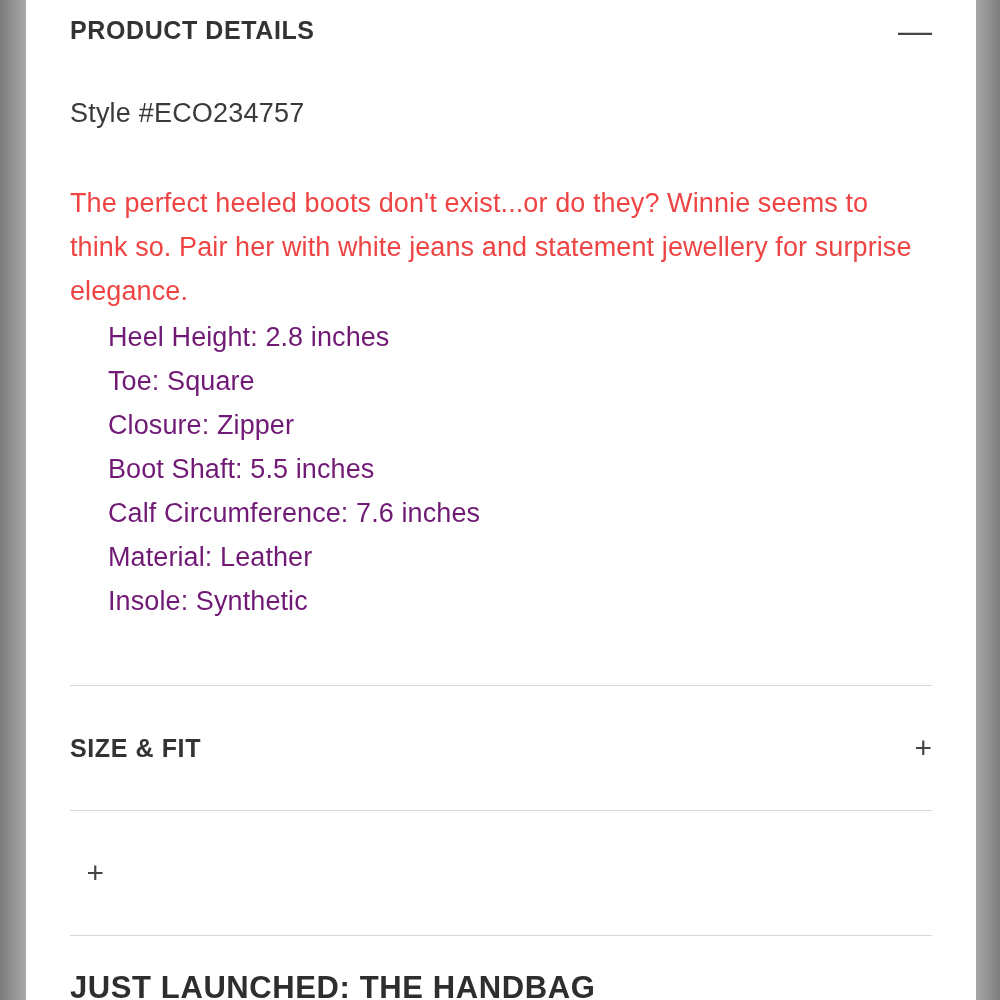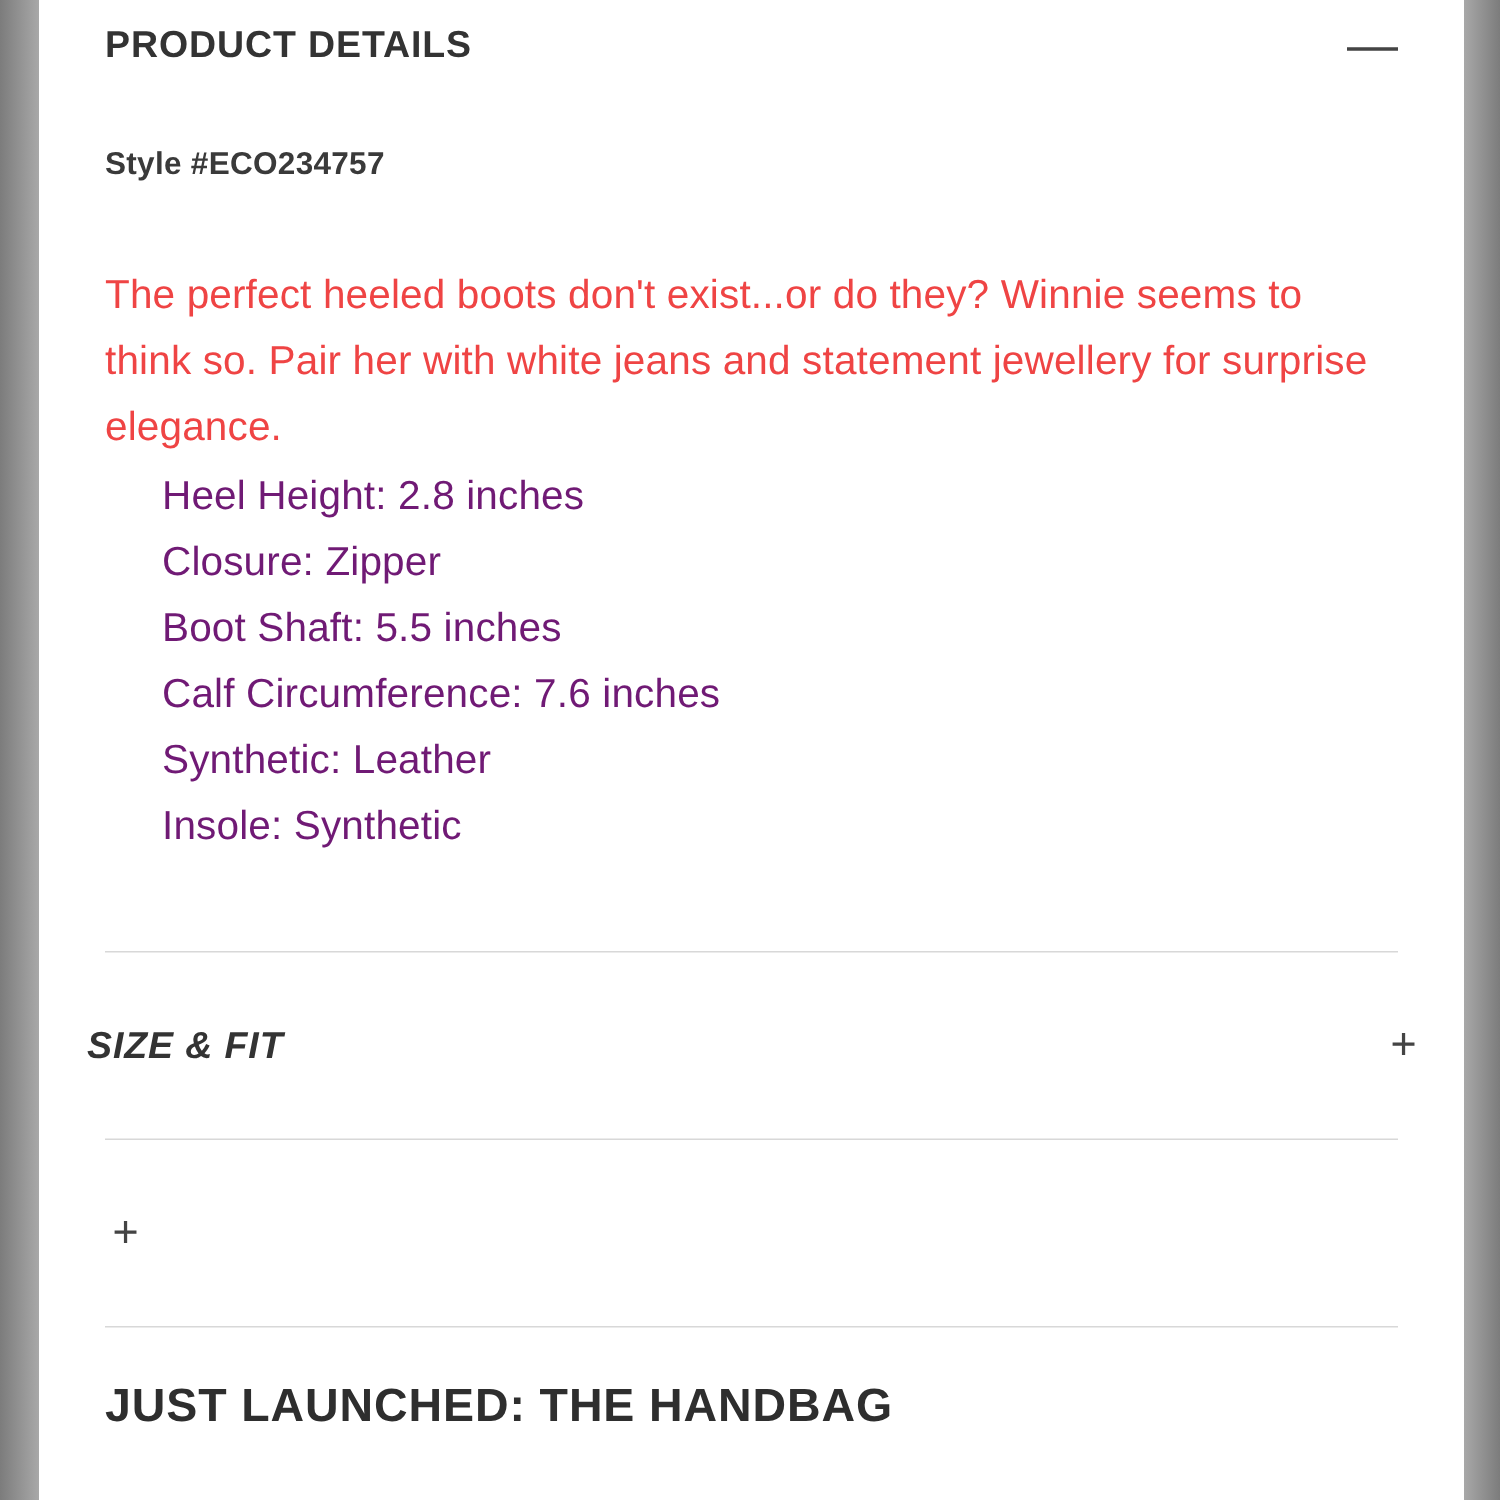--- a/index.html
+++ b/index.html
@@ -59,25 +59,24 @@
     color: #444444;
     width: 34px;
     text-align: right;
     font-weight: 300;
   }
   .acc-toggle.minus {
     font-size: 34px;
   }
 
   .style-no {
-    font-size: 21px;
+    font-size: 27px;
     color: #3a3a3a;
     margin-top: 38px;
     letter-spacing: 0.2px;
-    font-weight: bold;
   }
   .desc {
     font-size: 27px;
     line-height: 1.63;
     color: #ef4444;
     margin-top: 52px;
     letter-spacing: 0.1px;
   }
   .spec-list {
     list-style: none;
@@ -88,21 +87,21 @@
     font-size: 27px;
     line-height: 1.63;
     color: #701a75;
     letter-spacing: 0.1px;
   }
   .divider {
     height: 1px;
     background: #d8d8d8;
     margin: 0 44px;
   }
-  .sec-block { padding: 0 32px; font-style: italic; }
+  .sec-block { padding: 0 44px; }
 
   .promo {
     font-size: 31px;
     font-weight: bold;
     color: #2e2e2e;
     letter-spacing: 0.6px;
     text-transform: uppercase;
     padding: 0 44px;
     margin-top: 34px;
     white-space: nowrap;
@@ -125,24 +124,25 @@
         <div class="acc-title">PRODUCT DETAILS</div>
         <div class="acc-toggle minus">—</div>
       </div>
 
       <div class="style-no">Style #ECO234757</div>
 
       <div class="desc">The perfect heeled boots don't exist...or do they? Winnie seems to think so. Pair her with white jeans and statement jewellery for surprise elegance.</div>
 
       <ul class="spec-list">
         <li>Heel Height: 2.8 inches</li>
+        <li>Toe: Square</li>
         <li>Closure: Zipper</li>
         <li>Boot Shaft: 5.5 inches</li>
         <li>Calf Circumference: 7.6 inches</li>
-        <li>Synthetic: Leather</li>
+        <li>Material: Leather</li>
         <li>Insole: Synthetic</li>
       </ul>
     </div>
 
     <div class="spacer-lg"></div>
     <div class="divider"></div>
 
     <div class="sec-block">
       <div class="acc-head" style="min-height:124px;">
         <div class="acc-title">SIZE &amp; FIT</div>

